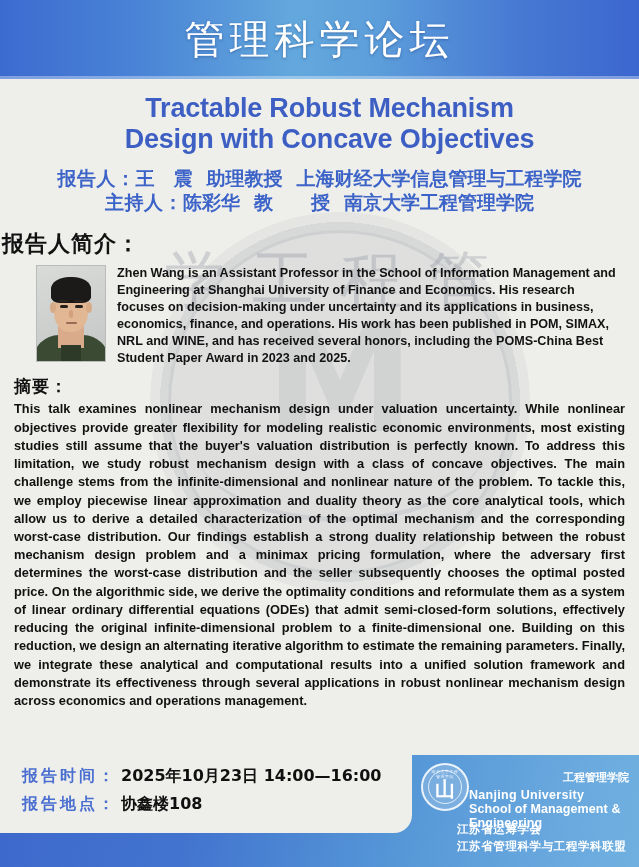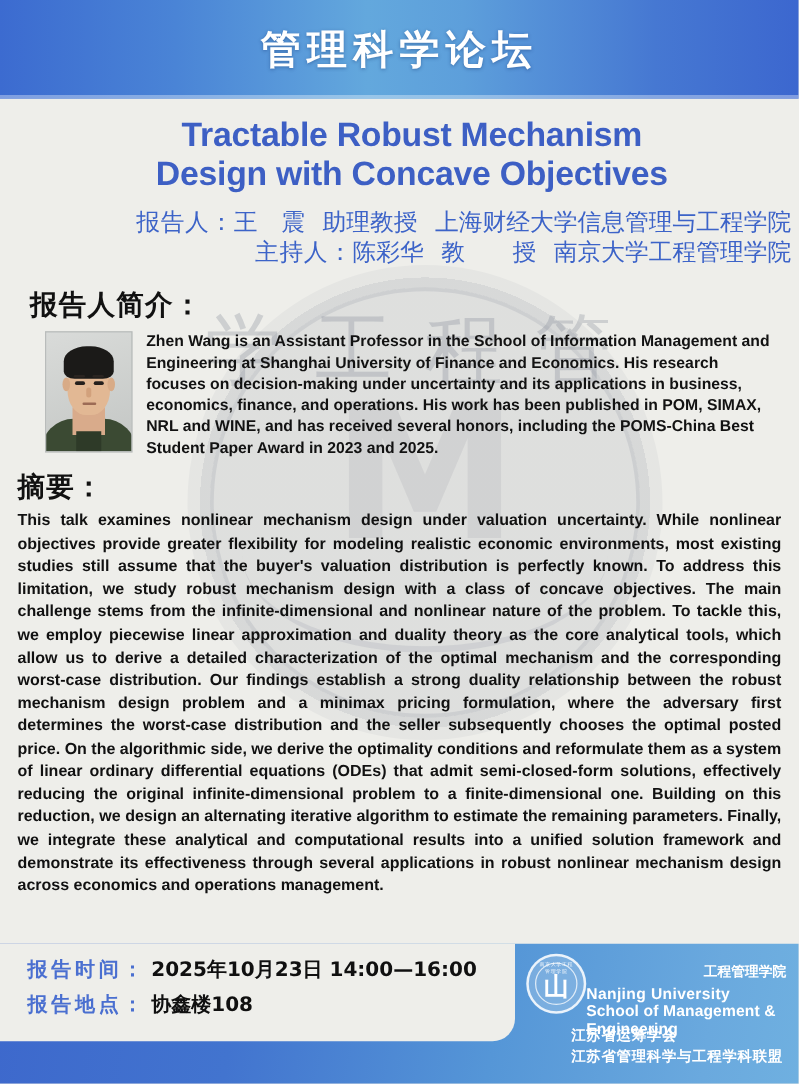--- a/index.html
+++ b/index.html
@@ -49,53 +49,53 @@
     position:relative;height:79px;width:100%;
     background:linear-gradient(90deg,#3c6bd0 0%,#4a84d6 22%,#63a8dd 46%,#5d9fdb 58%,#4678d2 82%,#3c67cf 100%);
     display:flex;align-items:center;justify-content:center;
     overflow:hidden;
   }
   .header::after{
     content:"";position:absolute;left:0;right:0;bottom:0;height:3px;
     background:rgba(255,255,255,0.35);
   }
   .header-title{
-    color:#ffffff;font-size:32px;font-weight:700;letter-spacing:5px;
+    color:#ffffff;font-size:40px;font-weight:400;letter-spacing:5px;
     font-family:"DejaVu Sans",sans-serif;
     text-shadow:0 1px 3px rgba(20,50,110,0.45);
     position:relative;z-index:2;
   }
 
   
   .talk-title{
     position:relative;z-index:3;
     text-align:center;color:#3d5fc4;
     font-size:27px;font-weight:700;line-height:1.16;
     padding:14px 18px 6px;letter-spacing:-0.2px;margin-left:20px;
   }
   .talk-title span{display:block;}
 
   
   .people{
     position:relative;z-index:3;
-    text-align:right;color:#3c63c8;
-    font-size:19px;font-weight:400;line-height:1.30;
+    text-align:center;color:#3c63c8;
+    font-size:19px;font-weight:700;line-height:1.30;
     font-family:"DejaVu Sans",sans-serif;
     padding:4px 6px 2px;
   }
   .people .row{white-space:nowrap;}
   .people .lbl{letter-spacing:0.5px;}
   .gap3{display:inline-block;width:14px;}
 
   
   .sec-head{
     position:relative;z-index:3;
     color:#111111;font-weight:700;font-size:22px;
     font-family:"DejaVu Sans",sans-serif;
-    padding:12px 0 4px 24px;letter-spacing:1px;
+    padding:12px 0 4px 2px;letter-spacing:1px;
   }
 
   
   .bio{
     position:relative;z-index:3;
     display:flex;gap:11px;padding:2px 14px 0 36px;
   }
   .photo{
     width:68px;height:95px;flex:0 0 68px;
     background:#cfd2d0;
@@ -120,21 +120,21 @@
 
   .bio-text{
     font-size:12.6px;line-height:1.355;color:#121212;
     text-align:left;font-weight:600;
     font-family:"Liberation Sans",sans-serif;
   }
 
   
   .abs-head{
     position:relative;z-index:3;
-    color:#111111;font-weight:700;font-size:22px;
+    color:#111111;font-weight:700;font-size:17px;
     font-family:"DejaVu Sans",sans-serif;
     padding:8px 0 2px 14px;letter-spacing:1px;
   }
   .abs-text{
     position:relative;z-index:3;
     font-size:12.8px;line-height:1.425;color:#111111;font-weight:600;
     text-align:justify;text-justify:inter-word;
     padding:0 14px 0 14px;
     hyphens:auto;
     font-family:"Liberation Sans",sans-serif;

